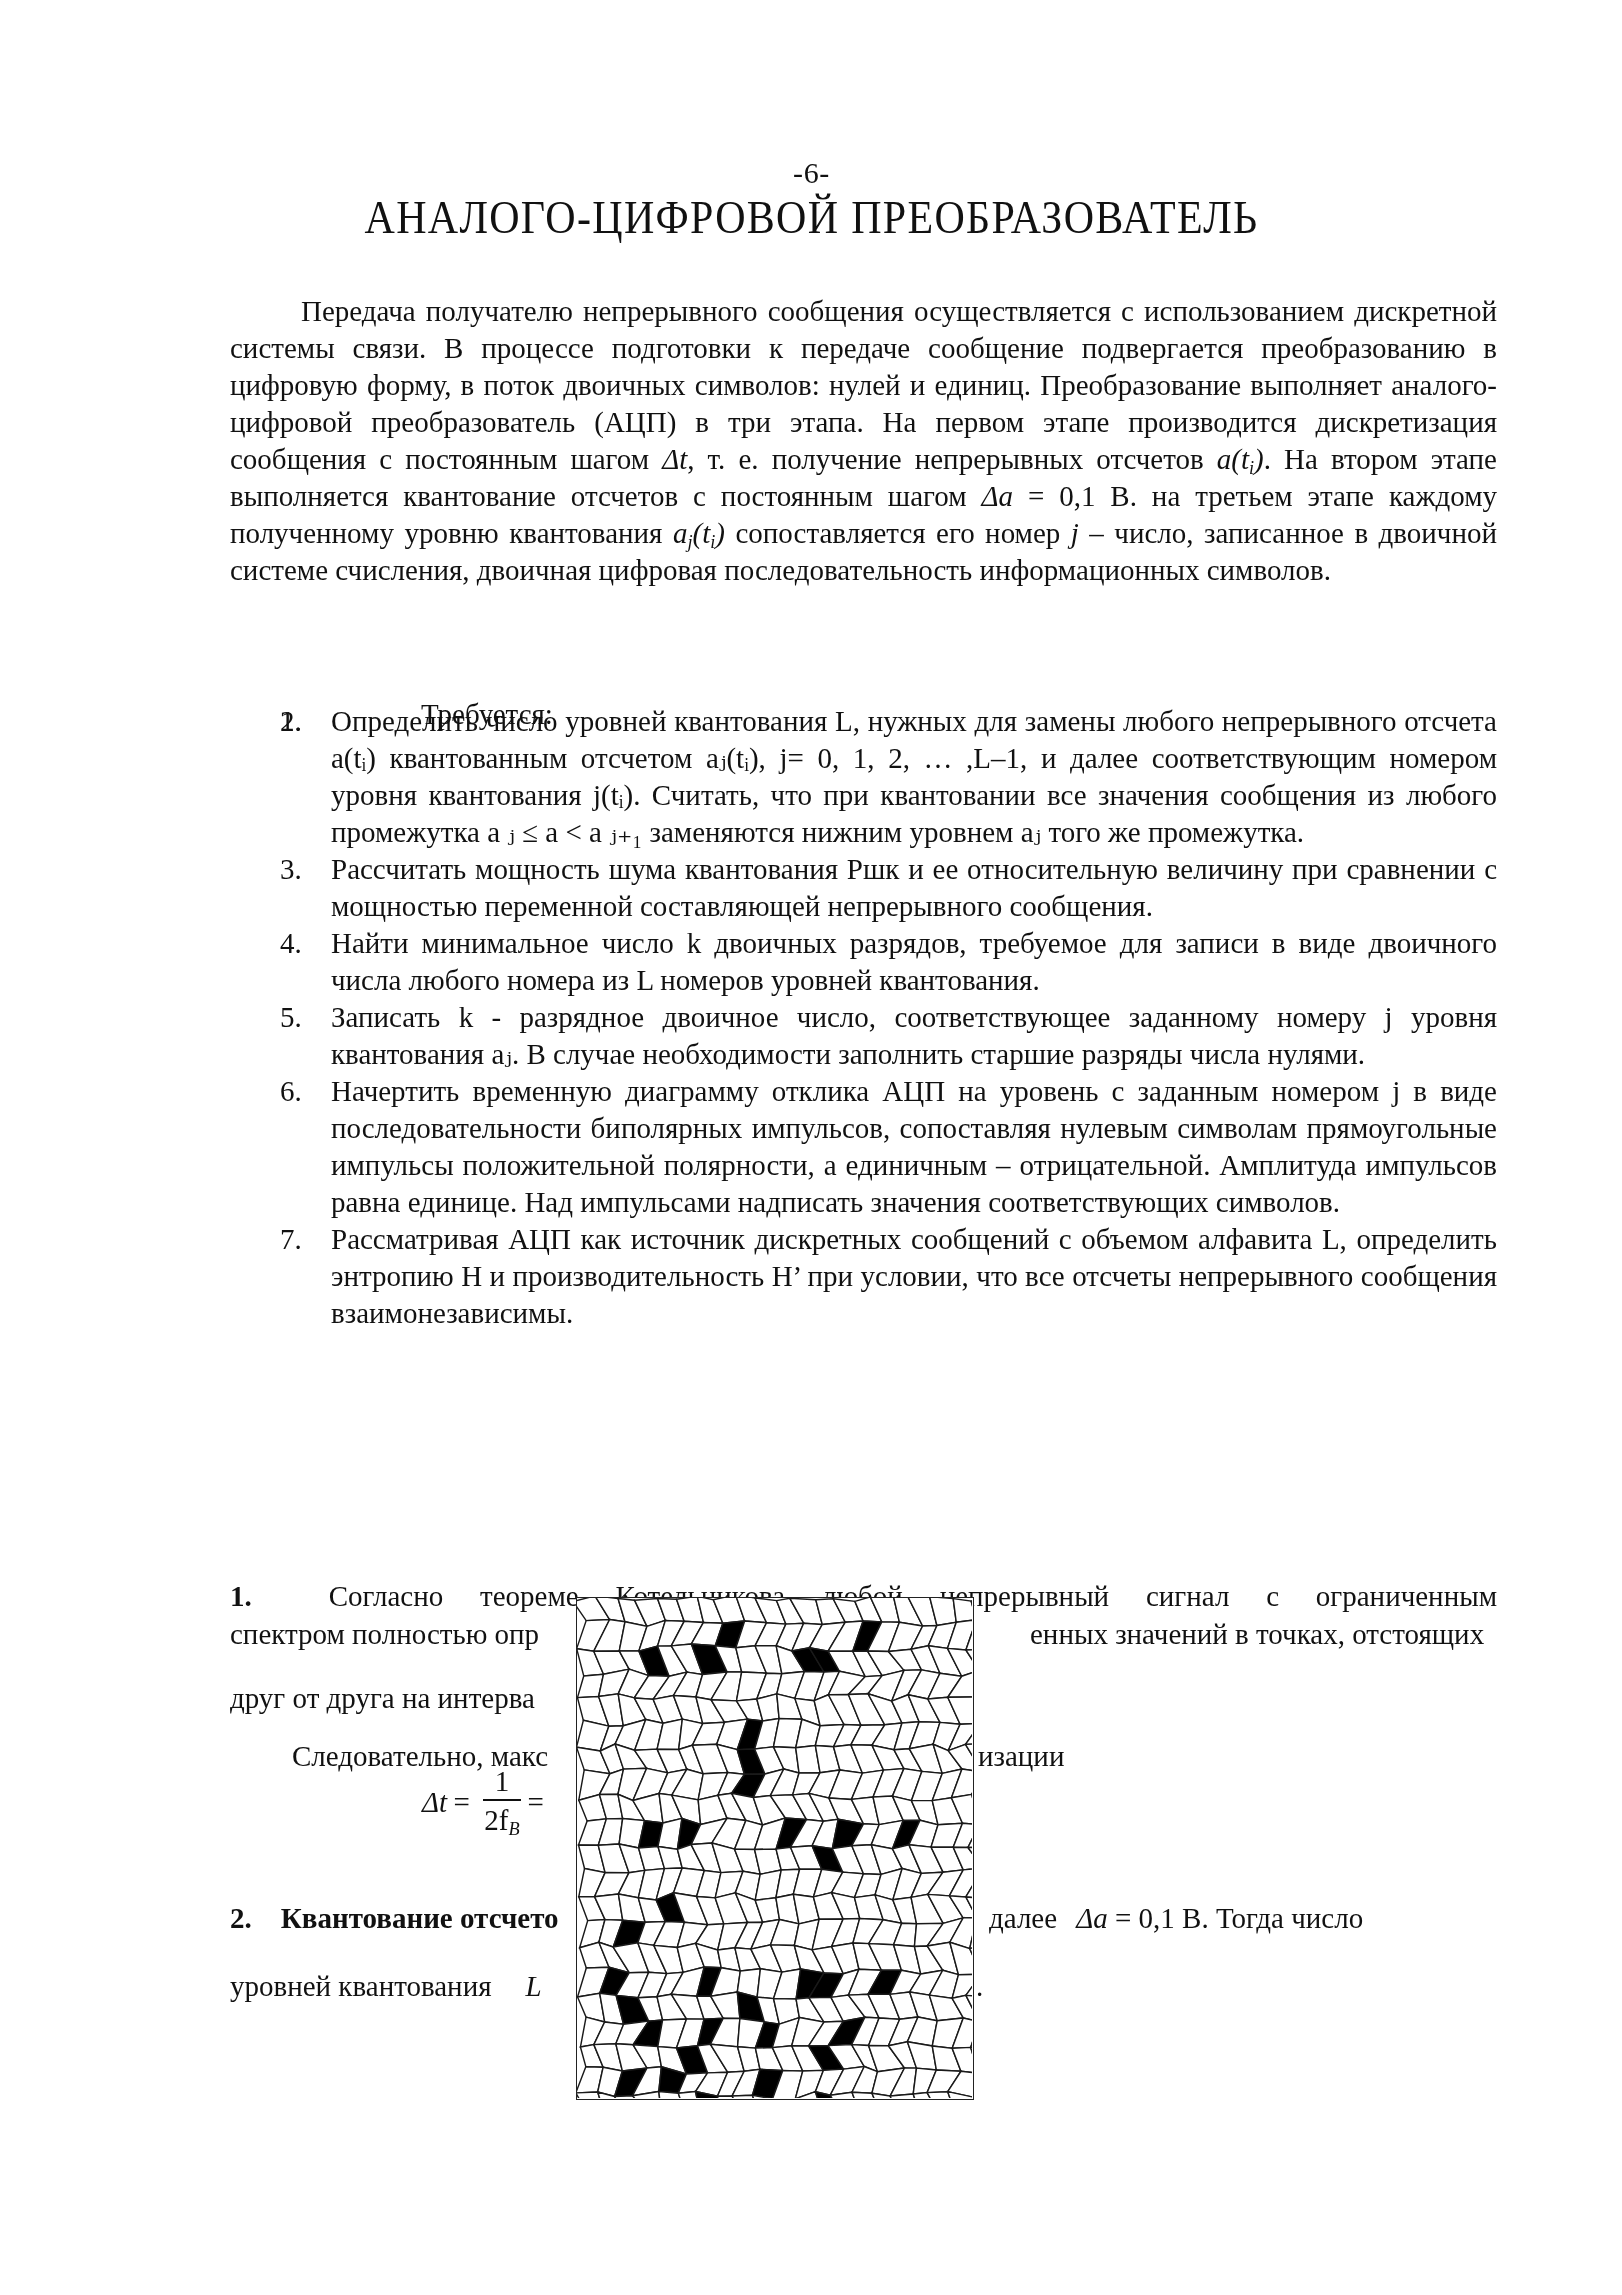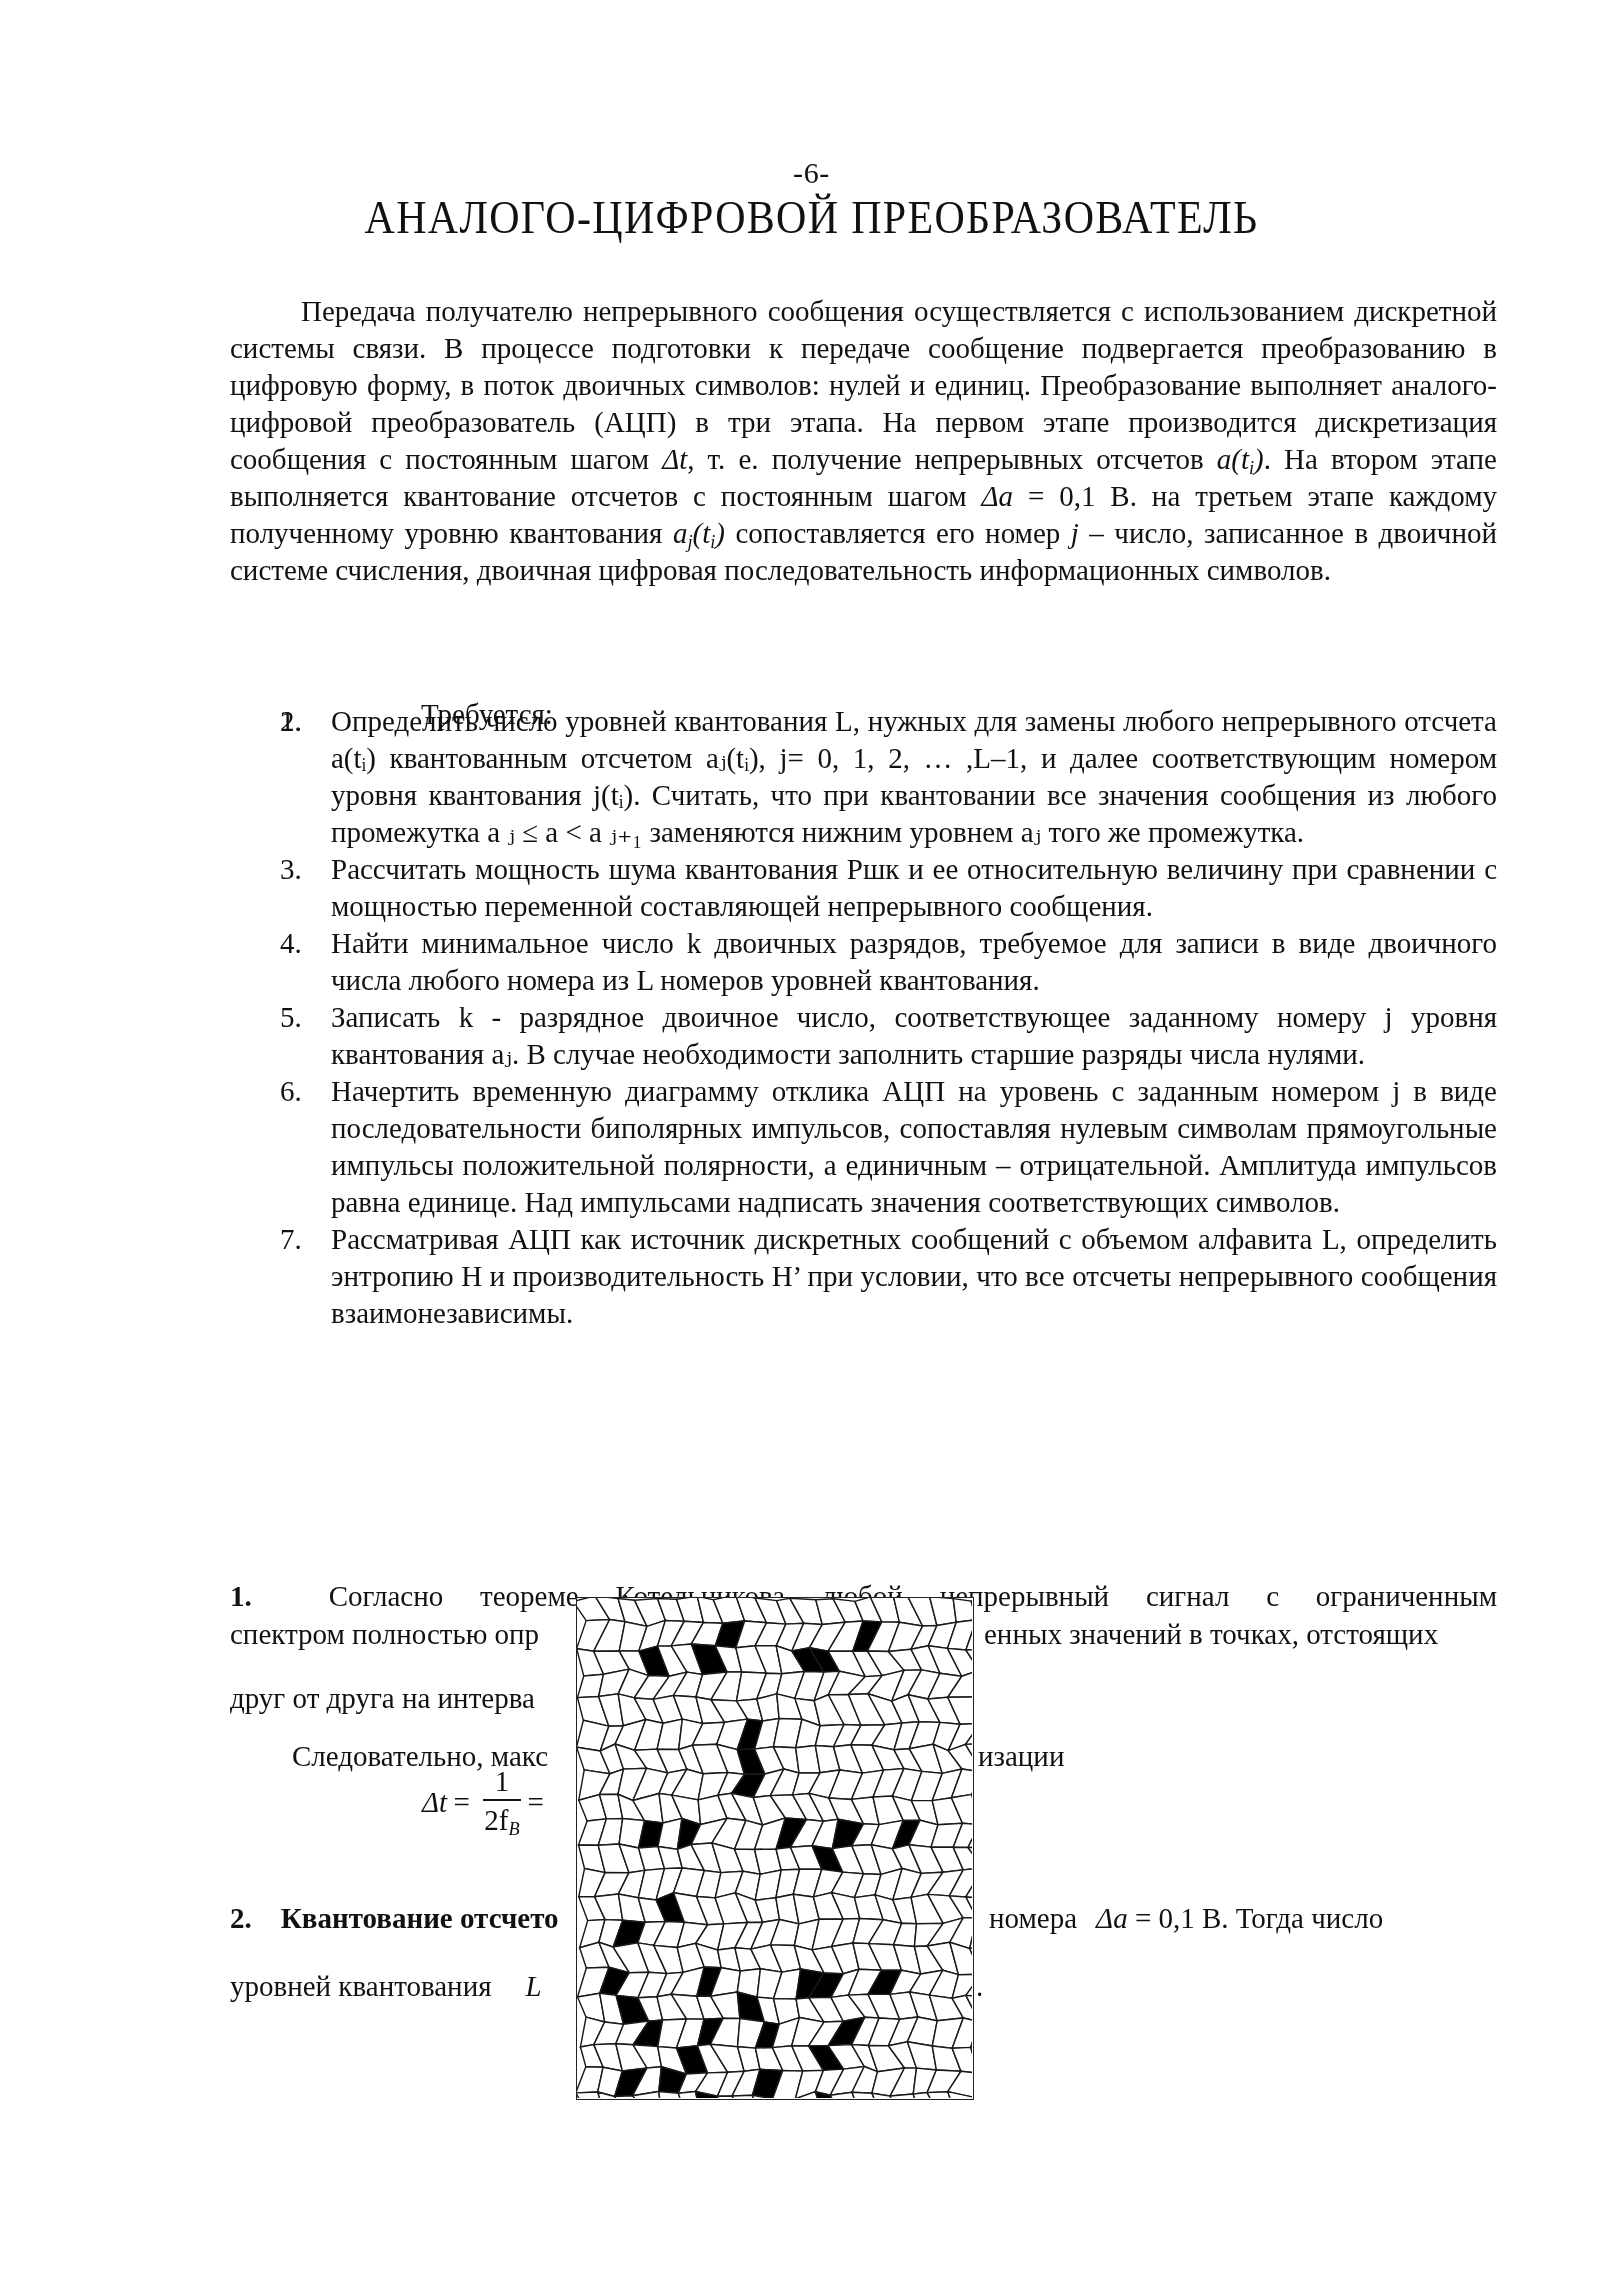--- a/index.html
+++ b/index.html
@@ -63,37 +63,37 @@
   <li><span class="num">5.</span><span>Записать k - разрядное двоичное число, соответствующее заданному номеру j уровня квантования aⱼ. В случае необходимости заполнить старшие разряды числа нулями.</span></li>
   <li><span class="num">6.</span><span>Начертить временную диаграмму отклика АЦП на уровень с заданным номером j в виде последовательности биполярных импульсов, сопоставляя нулевым символам прямоугольные импульсы положительной полярности, а единичным – отрицательной. Амплитуда импульсов равна единице. Над импульсами надписать значения соответствующих символов.</span></li>
   <li><span class="num">7.</span><span>Рассматривая АЦП как источник дискретных сообщений с объемом алфавита L, определить энтропию H и производительность H’ при условии, что все отсчеты непрерывного сообщения взаимонезависимы.</span></li>
 </ol>
 
 <div class="sol-line" style="top:1578px; left:230px; width:1267px; display:flex; justify-content:space-between;">
   <span><b class="sol-num">1.</b></span>
   <span style="flex:1; margin-left:77px; text-align:justify; text-align-last:justify;">Согласно теореме Котельникова любой непрерывный сигнал с ограниченным</span>
 </div>
 <div class="sol-line" style="top:1616px; left:230px;">спектром полностью опр</div>
-<div class="sol-line" style="top:1616px; left:984px;">енных значений в точках, отстоящих</div>
+<div class="sol-line" style="top:1616px; left:1030px;">енных значений в точках, отстоящих</div>
 <div class="sol-line" style="top:1680px; left:230px;">друг от друга на интерва</div>
 <div class="sol-line" style="top:1738px; left:292px;">Следовательно, макс</div>
 <div class="sol-line" style="top:1738px; left:978px;">изации</div>
 
 <div class="formula">
   <span>Δt</span>
   <span style="font-style:normal; margin:0 6.5px;">=</span>
   <span class="frac">
     <span class="numr">1</span>
     <span class="den"><span style="font-style:normal">2f</span><sub>B</sub></span>
   </span>
   <span style="font-style:normal;">=</span>
 </div>
 
 <div class="sol-line" style="top:1900px; left:230px;"><b class="sol-num">2.</b><span style="margin-left:29px;font-weight:bold;">Квантование отсчето</span></div>
-<div class="sol-line" style="top:1900px; left:989px;"><span>номера </span><i style="margin-left:11.8px;">Δa</i><span> = 0,1 В. Тогда число</span></div>
+<div class="sol-line" style="top:1900px; left:989px;"><span>далее </span><i style="margin-left:11.8px;">Δa</i><span> = 0,1 В. Тогда число</span></div>
 <div class="sol-line" style="top:1968px; left:230px;"><span>уровней квантования</span><i style="margin-left:34px;">L</i></div>
 <div class="sol-line" style="top:1968px; left:976px;">.</div>
 
 <div class="overlay">
   <svg id="mosaic" width="395" height="500" viewBox="0 0 604 764">
       <polygon points="-5.999342584982208,5.049174204025964 27.47084706438279,-3.4733889184302598 49.90763720819151,32.65855807469159 14.057316320509331,34.31539880033368" fill="#ffffff" stroke="#1a1a1a" stroke-width="2.2"></polygon>
       <polygon points="27.47084706438279,-3.4733889184302598 62.75244794262221,0.3925716515595896 73.38556134159936,36.12946826039323 49.90763720819151,32.65855807469159" fill="#ffffff" stroke="#1a1a1a" stroke-width="2.2"></polygon>
       <polygon points="62.75244794262221,0.3925716515595896 87.95174776201684,3.024636216938792 106.97305242902276,43.092174585485914 73.38556134159936,36.12946826039323" fill="#ffffff" stroke="#1a1a1a" stroke-width="2.2"></polygon>
       <polygon points="87.95174776201684,3.024636216938792 123.06089809027542,0.5142032590295202 135.17825826172637,33.98660483490052 106.97305242902276,43.092174585485914" fill="#ffffff" stroke="#1a1a1a" stroke-width="2.2"></polygon>
       <polygon points="123.06089809027542,0.5142032590295202 152.2141745091482,1.6309752537081832 163.86746017302733,35.40312807047885 135.17825826172637,33.98660483490052" fill="#ffffff" stroke="#1a1a1a" stroke-width="2.2"></polygon>

